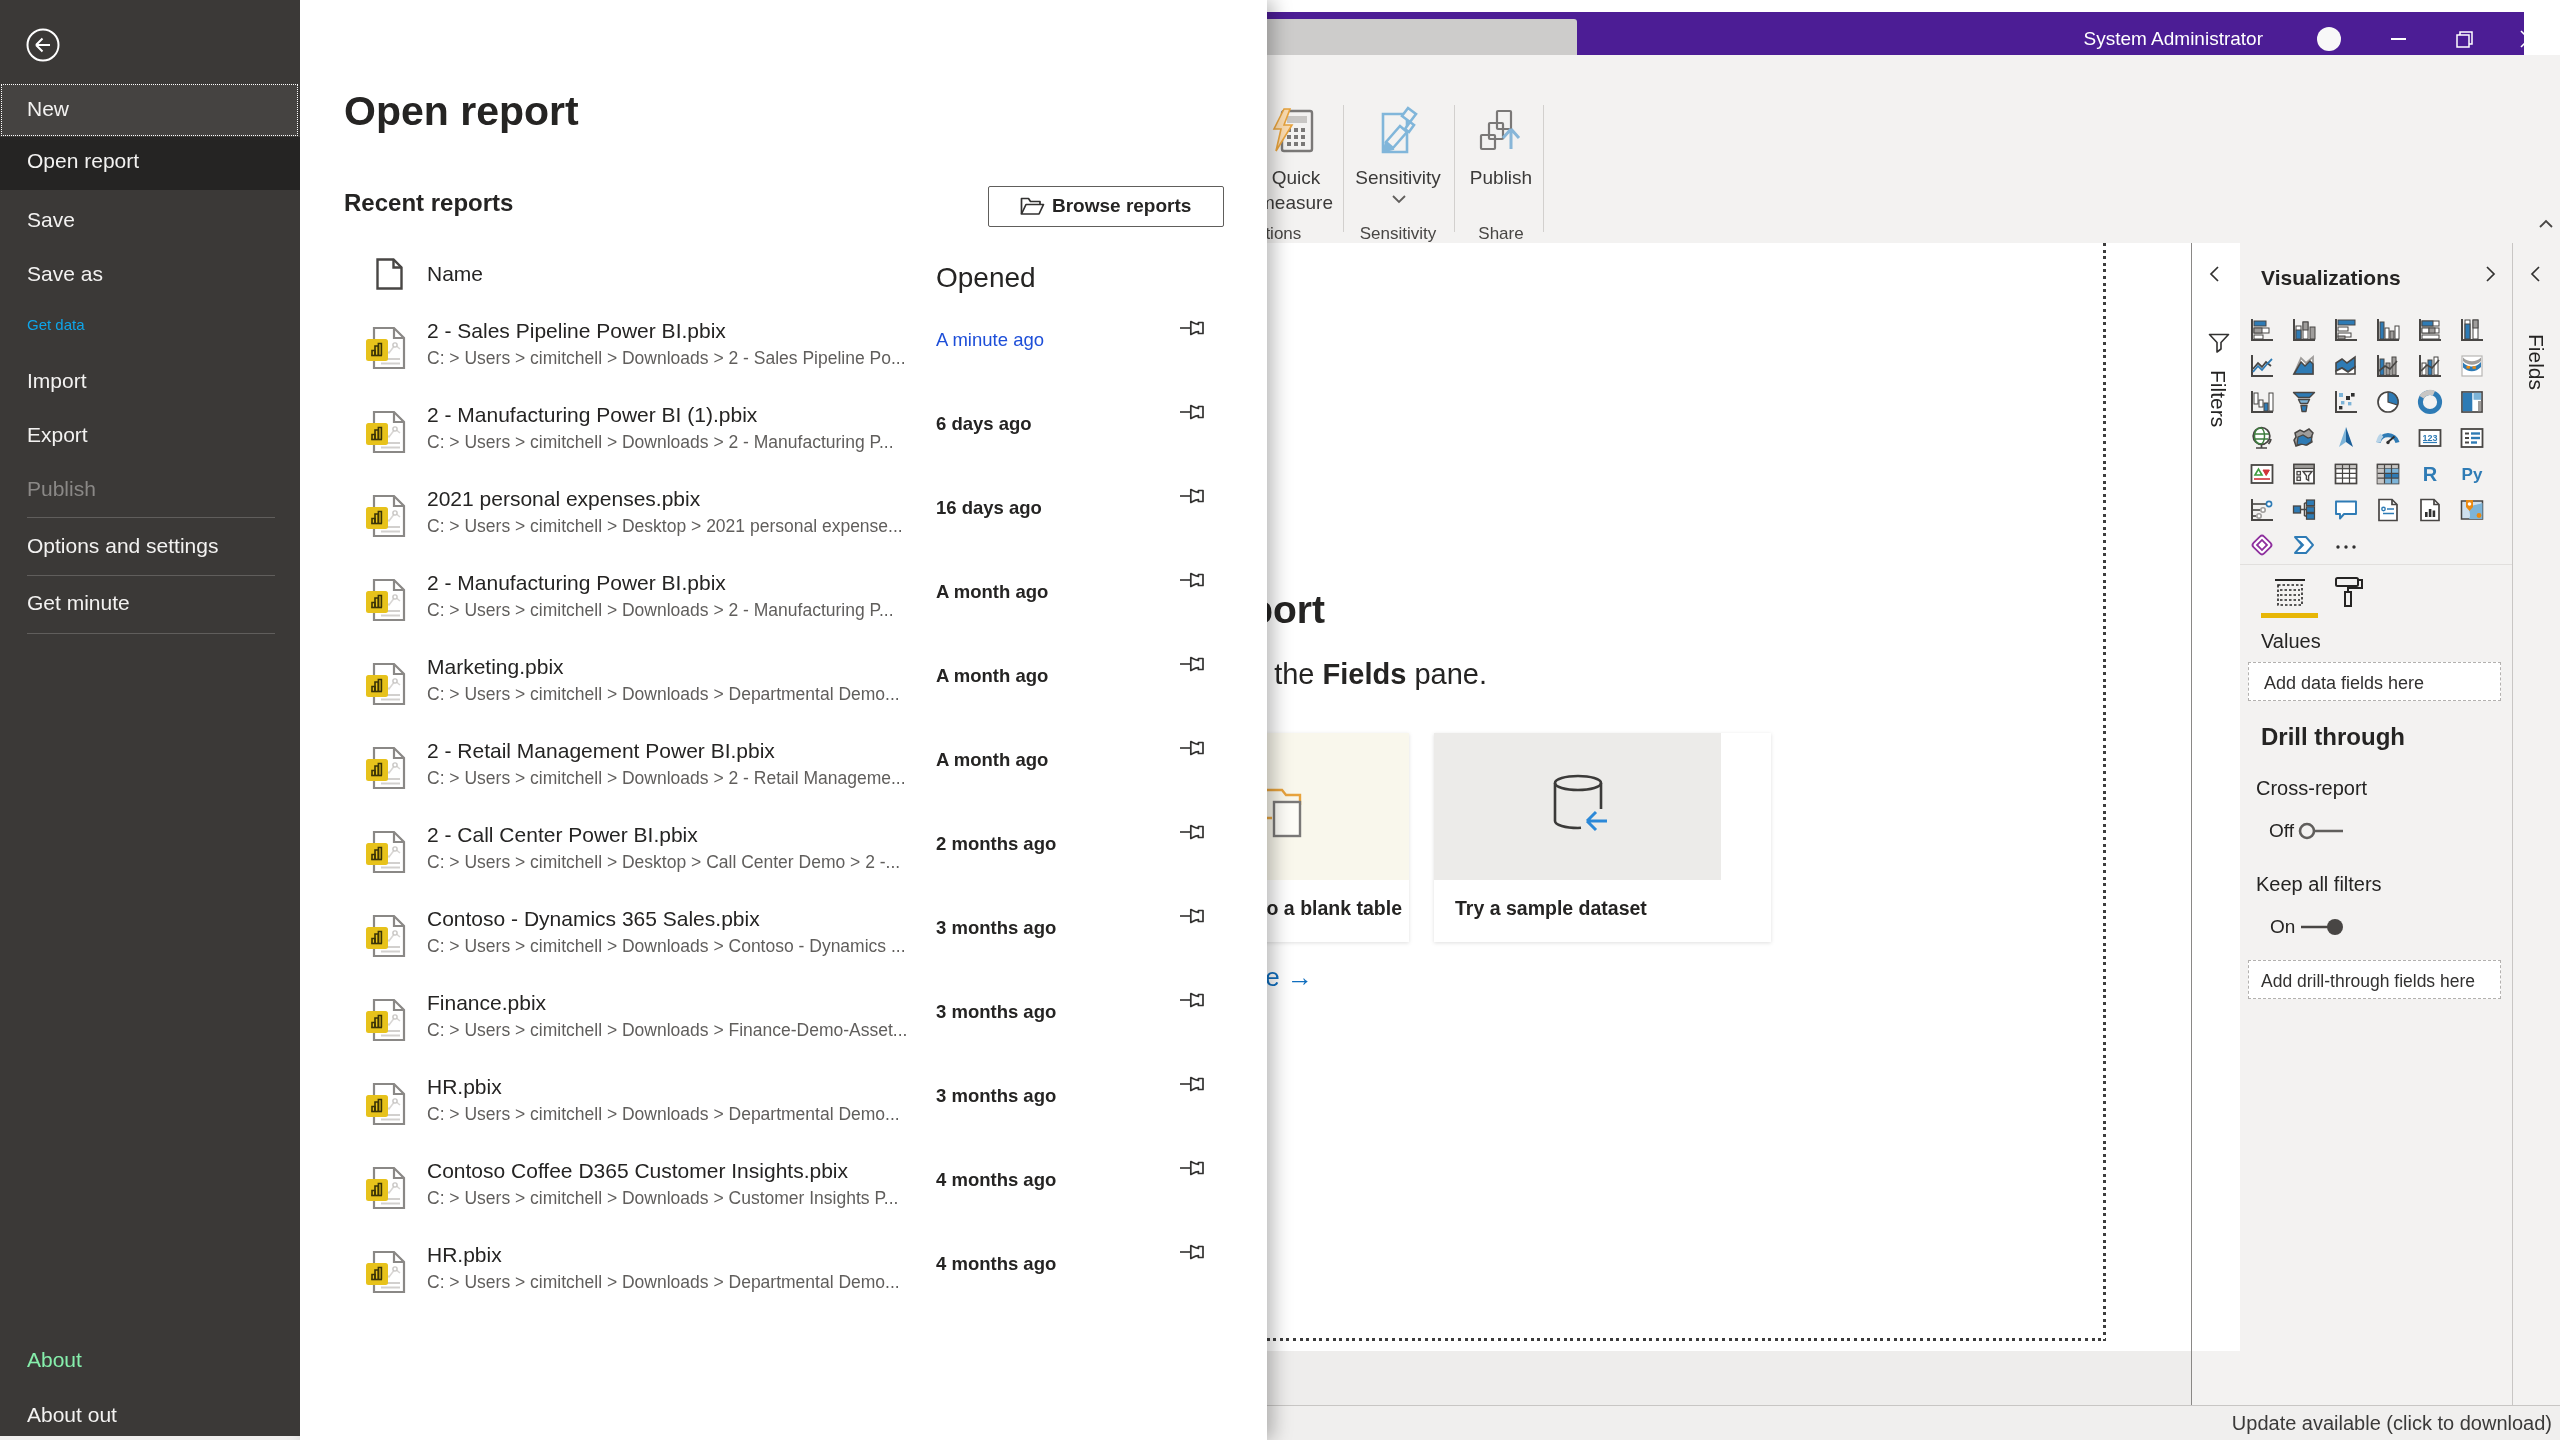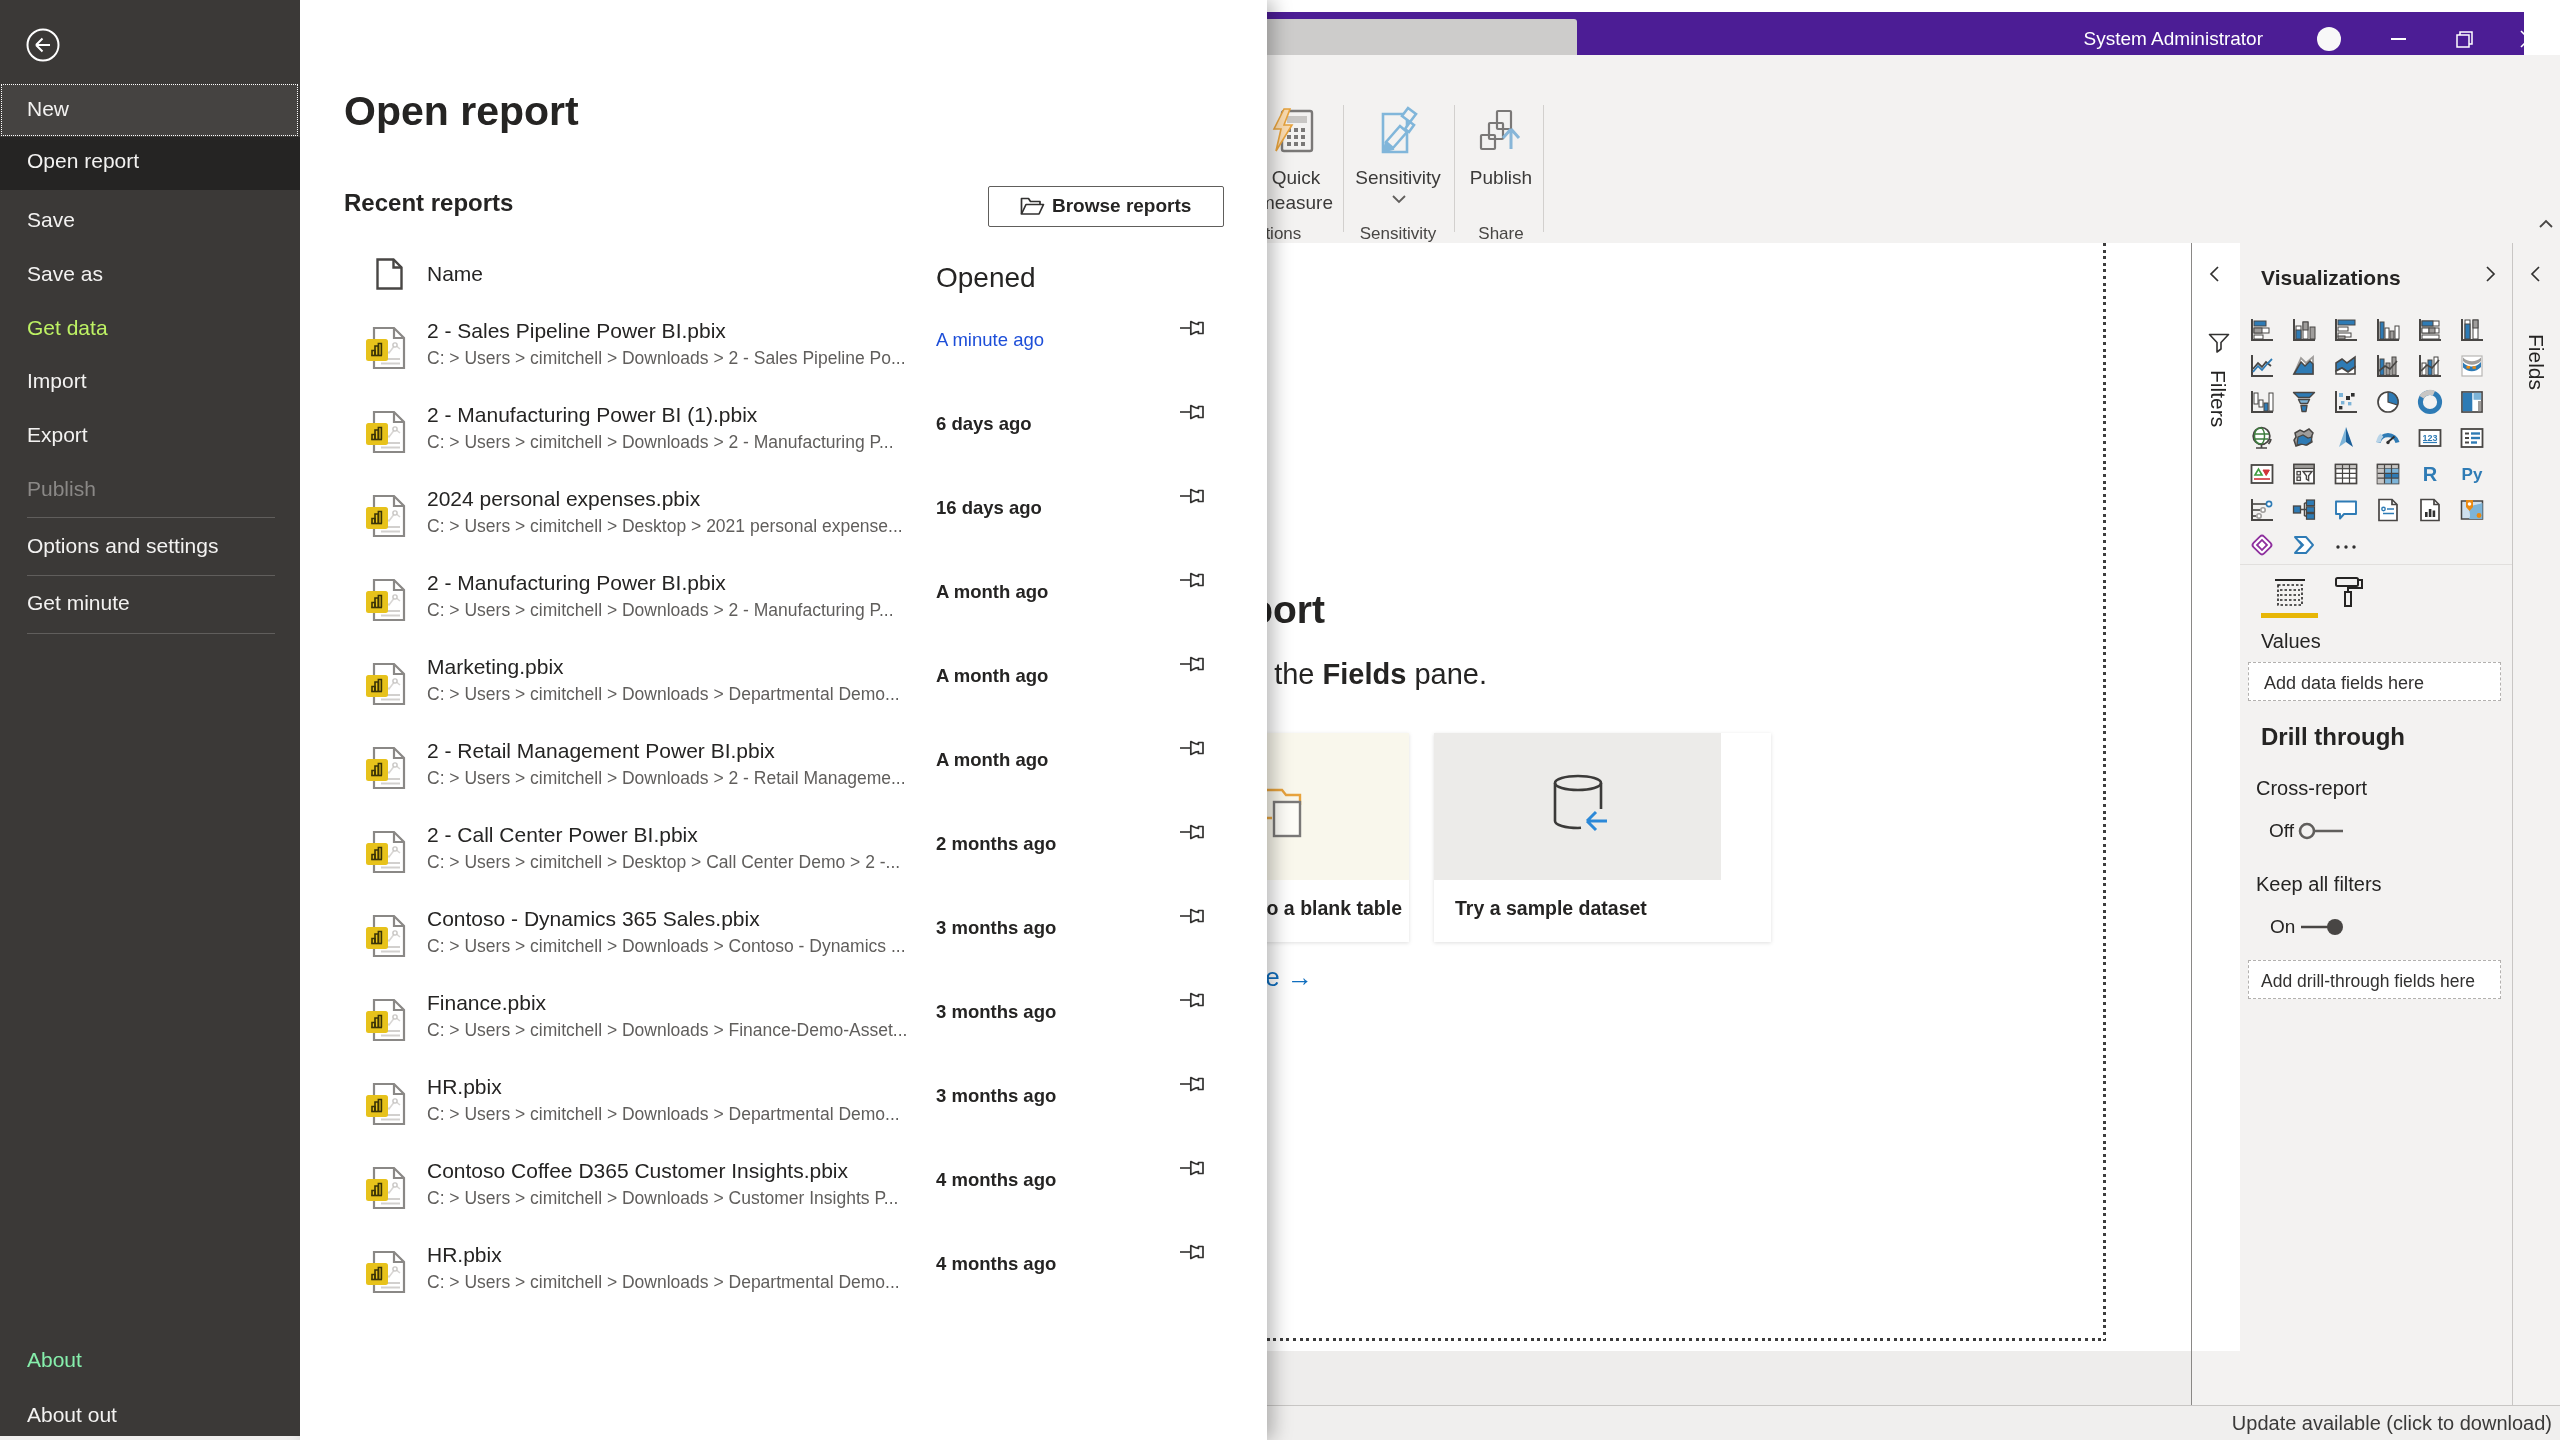--- a/index.html
+++ b/index.html
@@ -498,21 +498,21 @@
 </svg></div>
     <div style="position:absolute;left:66px;top:43px"><svg width="22" height="22" viewBox="0 0 22 22">
  <rect x="0" y="0" width="22" height="22" rx="2.5" fill="#e7c21b"></rect>
  <g fill="none" stroke="#3a3307" stroke-width="1.6">
   <path d="M6 16.5 v-5 h3 v5"></path>
   <path d="M9 16.5 v-9.5 h3.4 v9.5"></path>
   <path d="M12.4 16.5 v-12 h3 v12"></path>
   <path d="M5.2 16.5 h10.8"></path>
  </g>
 </svg></div>
-    <div style="position:absolute;left:127px;top:23px;font-size:21px;color:#252423;white-space:nowrap">2024 personal expenses.pbix</div>
+    <div style="position:absolute;left:127px;top:23px;font-size:21px;color:#252423;white-space:nowrap">2021 personal expenses.pbix</div>
     <div style="position:absolute;left:127px;top:52px;font-size:17.5px;color:#605e5c;white-space:nowrap">C: &gt; Users &gt; cimitchell &gt; Desktop &gt; 2021 personal expense...</div>
     <div style="position:absolute;left:636px;top:33px;font-size:18.5px;font-weight:bold;color:#252423;white-space:nowrap">16 days ago</div>
     <div style="position:absolute;left:880px;top:23px"><svg width="28" height="18" viewBox="0 0 28 18">
  <line x1="0" y1="9" x2="10" y2="9" stroke="#323130" stroke-width="1.6"></line>
  <path d="M10.8 2.6 v12.8 c3.2 -1.6 4.6 -2.6 7.6 -2.8 v1.9 h4.6 V3.5 h-4.6 v1.9 c-3 -0.2 -4.4 -1.2 -7.6 -2.8 z" fill="#fdfdfd" stroke="#323130" stroke-width="1.7" stroke-linejoin="round"></path>
 </svg></div>
   </div>
 
   <div style="position:absolute;left:0;top:548px;width:967px;height:84px">
     <div style="position:absolute;left:72px;top:30px"><svg width="34" height="44" viewBox="0 0 34 44">
@@ -771,21 +771,21 @@
   <svg class="abs" style="left:26px;top:28px" width="34" height="34" viewBox="0 0 34 34">
     <circle cx="17" cy="17" r="15.5" fill="none" stroke="#fff" stroke-width="2"></circle>
     <path d="M24 17 H10 M10 17 l6.5 -6.5 M10 17 l6.5 6.5" fill="none" stroke="#fff" stroke-width="2"></path>
   </svg>
   <div class="abs" style="left:1px;top:84px;width:297px;height:52px;background:#454341;border:1px dotted #fff"></div>
   <div class="abs" style="left:27px;top:97px;font-size:21px;color:#f3f2f1">New</div>
   <div class="abs" style="left:0;top:137px;width:300px;height:53px;background:#252423"></div>
   <div class="abs" style="left:27px;top:149px;font-size:21px;color:#f3f2f1">Open report</div>
 <div style="position:absolute;left:27px;top:208px;font-size:21px;color:#f3f2f1">Save</div>
 <div style="position:absolute;left:27px;top:262px;font-size:21px;color:#f3f2f1">Save as</div>
-<div style="position:absolute;left:27px;top:316px;font-size:21px;color:#bef264">Get data</div>
+<div style="position:absolute;left:27px;top:316px;font-size:15px;color:#0ea5e9">Get data</div>
 <div style="position:absolute;left:27px;top:369px;font-size:21px;color:#f3f2f1">Import</div>
 <div style="position:absolute;left:27px;top:423px;font-size:21px;color:#f3f2f1">Export</div>
 <div style="position:absolute;left:27px;top:477px;font-size:21px;color:#8a8886">Publish</div>
 <div style="position:absolute;left:27px;top:517px;width:248px;height:1px;background:#605e5c"></div>
 <div style="position:absolute;left:27px;top:575px;width:248px;height:1px;background:#605e5c"></div>
 <div style="position:absolute;left:27px;top:633px;width:248px;height:1px;background:#605e5c"></div>
 <div style="position:absolute;left:27px;top:534px;font-size:21px;color:#f3f2f1">Options and settings</div>
 <div style="position:absolute;left:27px;top:591px;font-size:21px;color:#f3f2f1">Get minute</div>
 <div style="position:absolute;left:27px;top:1348px;font-size:21px;color:#86efac">About</div>
 <div style="position:absolute;left:27px;top:1403px;font-size:21px;color:#f3f2f1">About out</div>

